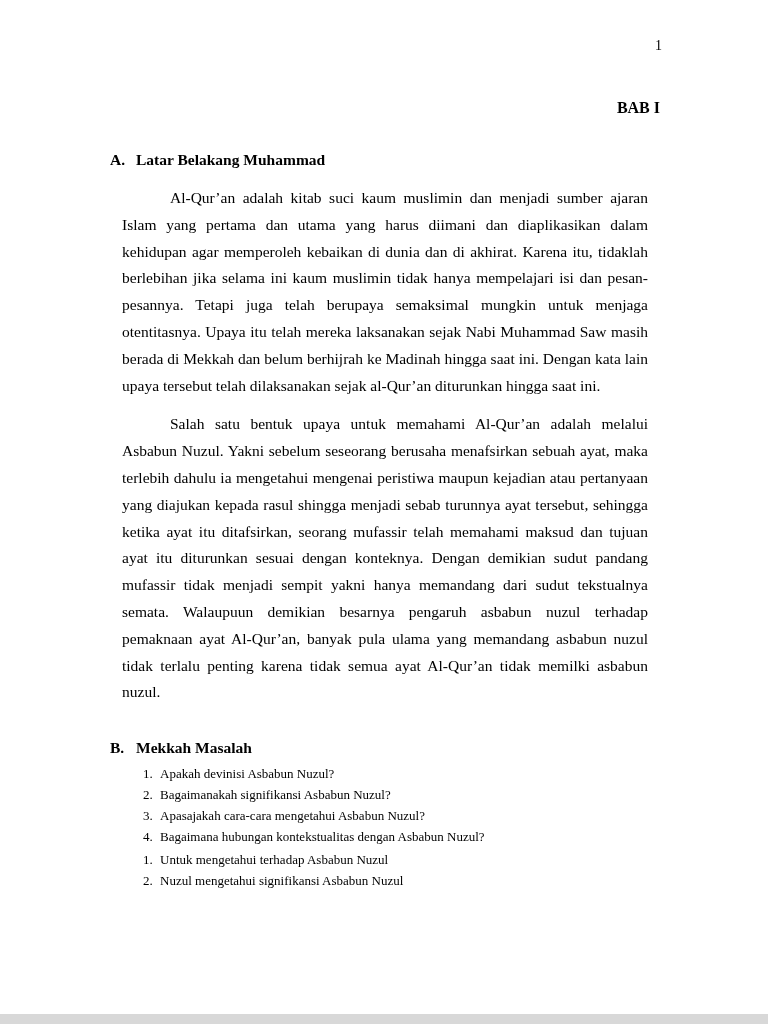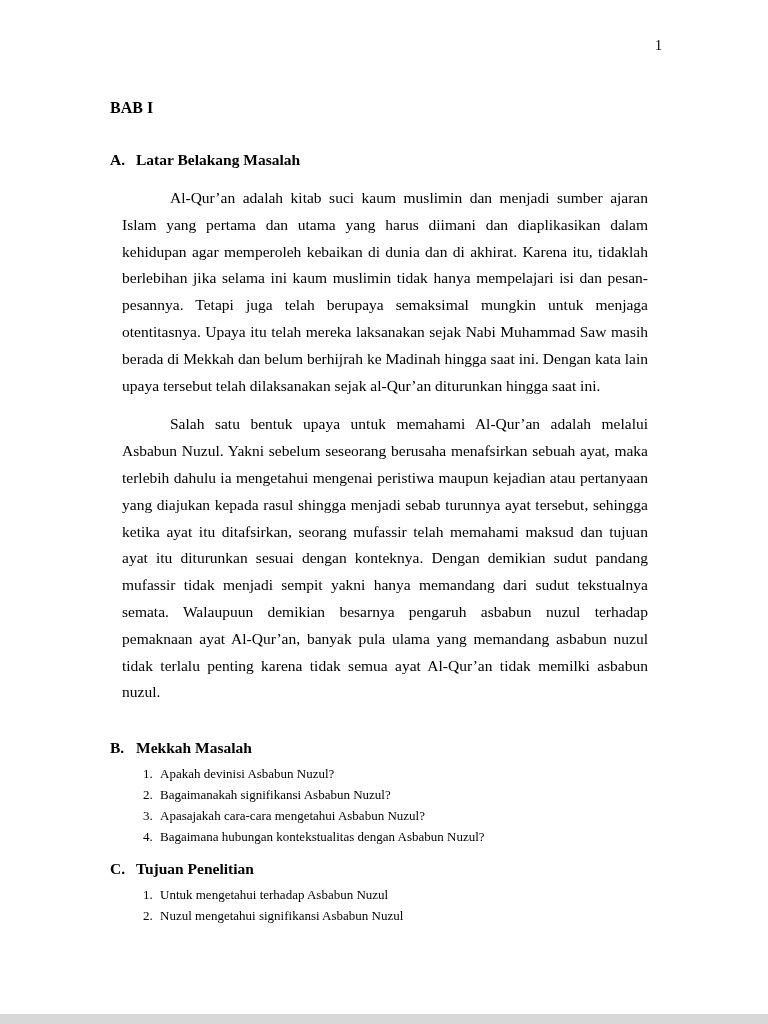--- a/index.html
+++ b/index.html
@@ -29,21 +29,21 @@
     position: absolute;
     top: 38px;
     right: 106px;
     font-size: 14px;
     color: #000;
   }
   .content {
     padding: 94px 108px 0 110px;
   }
   .title-block {
-    text-align: left;
+    text-align: right;
     font-weight: bold;
     font-size: 16px;
     line-height: 28px;
     margin-bottom: 24px;
   }
   .section-heading {
     font-weight: bold;
     font-size: 15.5px;
     line-height: 27px;
     margin: 0;
@@ -81,42 +81,39 @@
   <div class="page-number">1</div>
 
   <div class="content">
 
     <div class="title-block">
       <div>BAB I</div>
     </div>
 
     <div class="section">
       <p class="section-heading heading-a">
-        <span class="sec-letter">A.</span><span class="sec-title">Latar Belakang Masalah</span>
+        <span class="sec-letter">A.</span><span class="sec-title">Latar Belakang Muhammad</span>
       </p>
       <p class="para">Al-Qur’an adalah kitab suci kaum muslimin dan menjadi sumber ajaran Islam yang pertama dan utama yang harus diimani dan diaplikasikan dalam kehidupan agar memperoleh kebaikan di dunia dan di akhirat. Karena itu, tidaklah berlebihan jika selama ini kaum muslimin tidak hanya mempelajari isi dan pesan-pesannya. Tetapi juga telah berupaya semaksimal mungkin untuk menjaga otentitasnya. Upaya itu telah mereka laksanakan sejak Nabi Muhammad Saw masih berada di Mekkah dan belum berhijrah ke Madinah hingga saat ini. Dengan kata lain upaya tersebut telah dilaksanakan sejak al-Qur’an diturunkan hingga saat ini.</p>
       <p class="para">Salah satu bentuk upaya untuk memahami Al-Qur’an adalah melalui Asbabun Nuzul. Yakni sebelum seseorang berusaha menafsirkan sebuah ayat, maka terlebih dahulu ia mengetahui mengenai peristiwa maupun kejadian atau pertanyaan yang diajukan kepada rasul shingga menjadi sebab turunnya ayat tersebut, sehingga ketika ayat itu ditafsirkan, seorang mufassir telah memahami maksud dan tujuan ayat itu diturunkan sesuai dengan konteknya. Dengan demikian sudut pandang mufassir tidak menjadi sempit yakni hanya memandang dari sudut tekstualnya semata. Walaupuun demikian besarnya pengaruh asbabun nuzul terhadap pemaknaan ayat Al-Qur’an, banyak pula ulama yang memandang asbabun nuzul tidak terlalu penting karena tidak semua ayat Al-Qur’an tidak memilki asbabun nuzul.</p>
     </div>
 
     <div class="section">
       <p class="section-heading heading-b">
         <span class="sec-letter">B.</span><span class="sec-title">Mekkah Masalah</span>
       </p>
       <ol class="list">
         <li>Apakah devinisi Asbabun Nuzul?</li>
         <li>Bagaimanakah signifikansi Asbabun Nuzul?</li>
         <li>Apasajakah cara-cara mengetahui Asbabun Nuzul?</li>
         <li>Bagaimana hubungan kontekstualitas dengan Asbabun Nuzul?</li>
       </ol>
     </div>
 
     <div class="section">
-      <p class="section-heading heading-c">
-        <span class="sec-letter">C.</span><span class="sec-title">Tujuan Penelitian</span>
-      </p>
       <ol class="list">
         <li>Untuk mengetahui terhadap Asbabun Nuzul</li>
         <li>Nuzul mengetahui signifikansi Asbabun Nuzul</li>
       </ol>
     </div>
 
   </div>
 </div>
 
 <div class="page-gap"></div>

